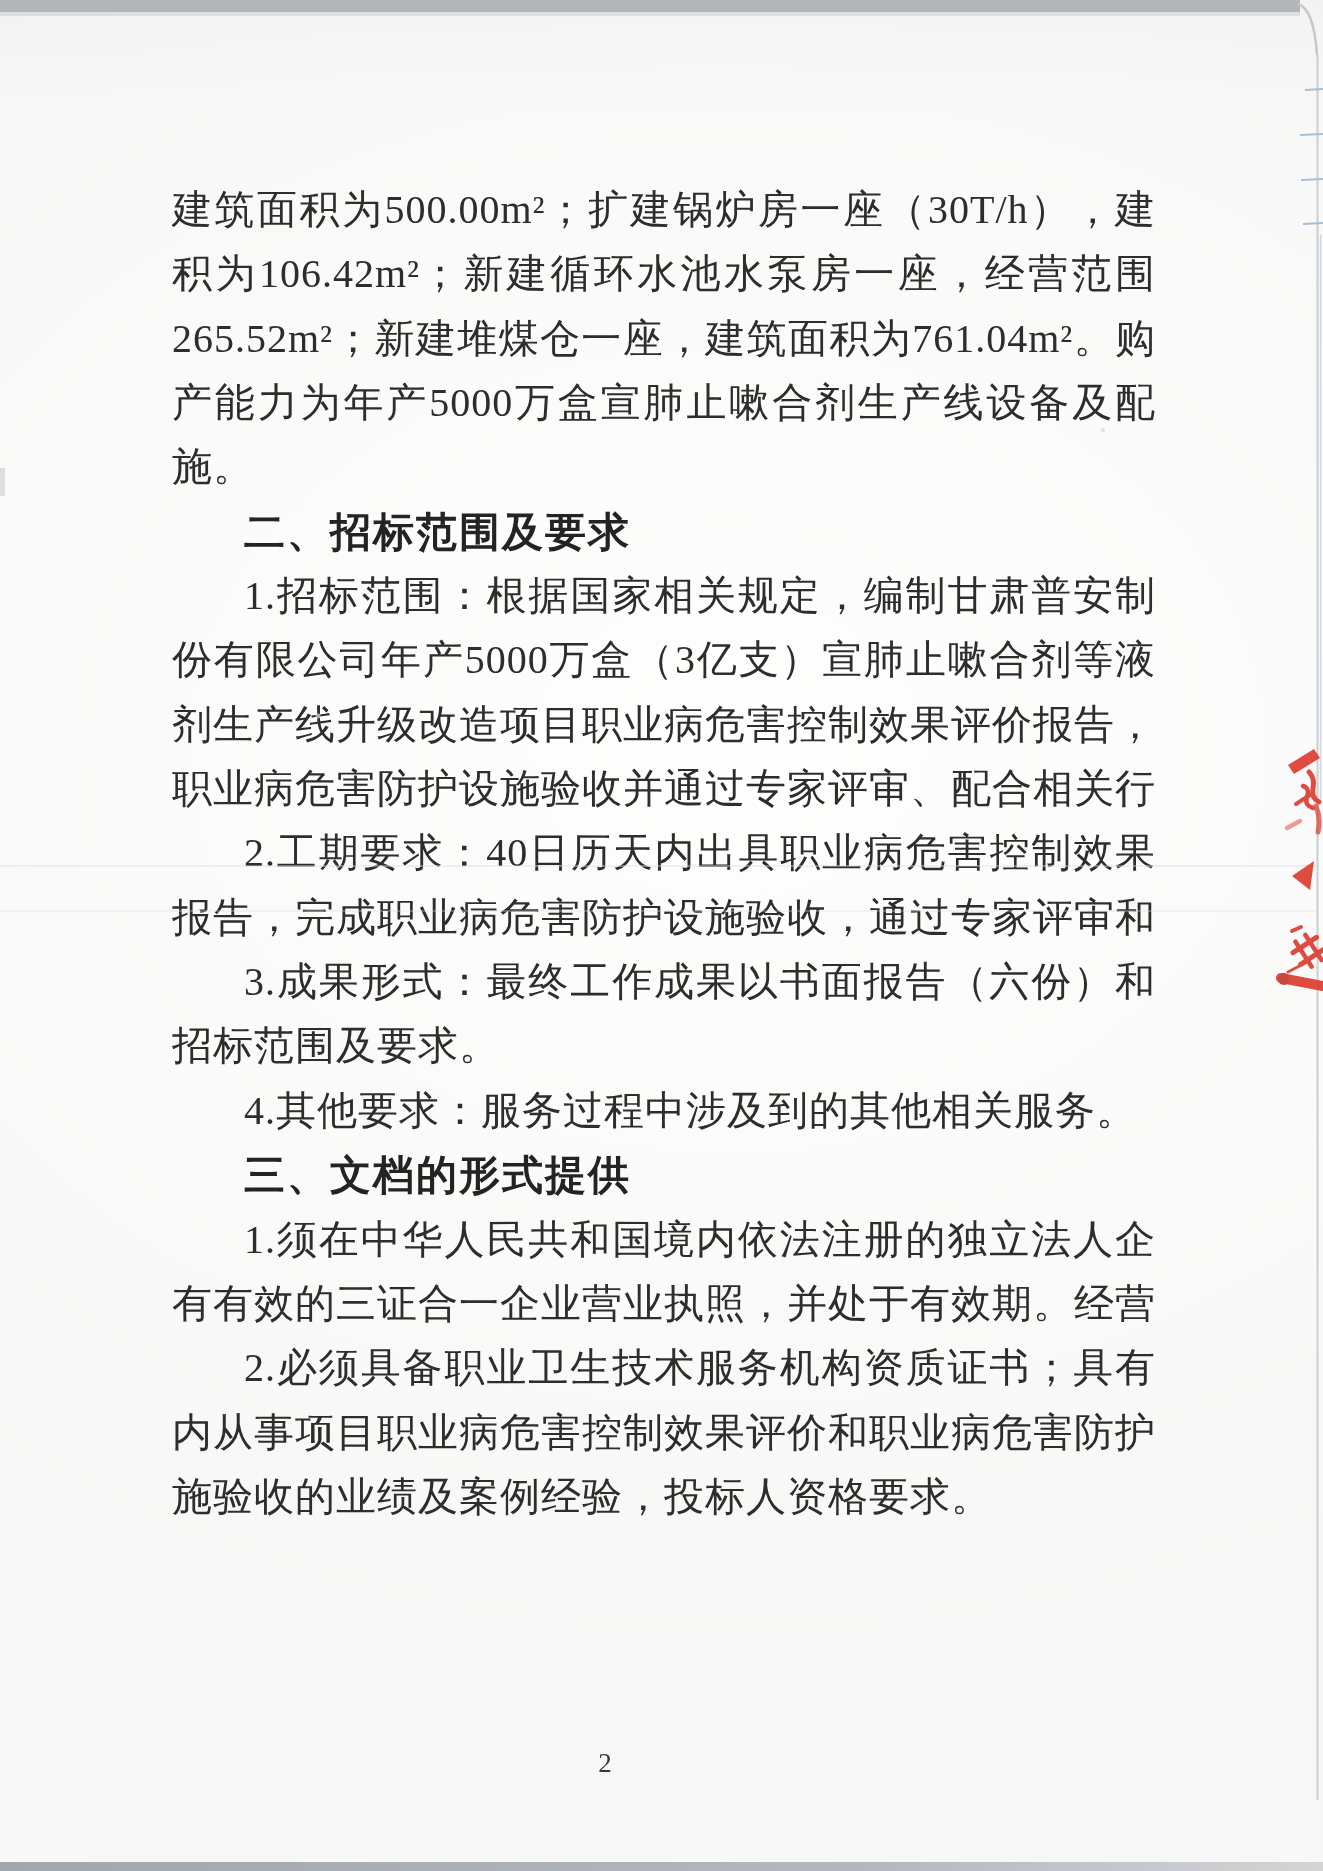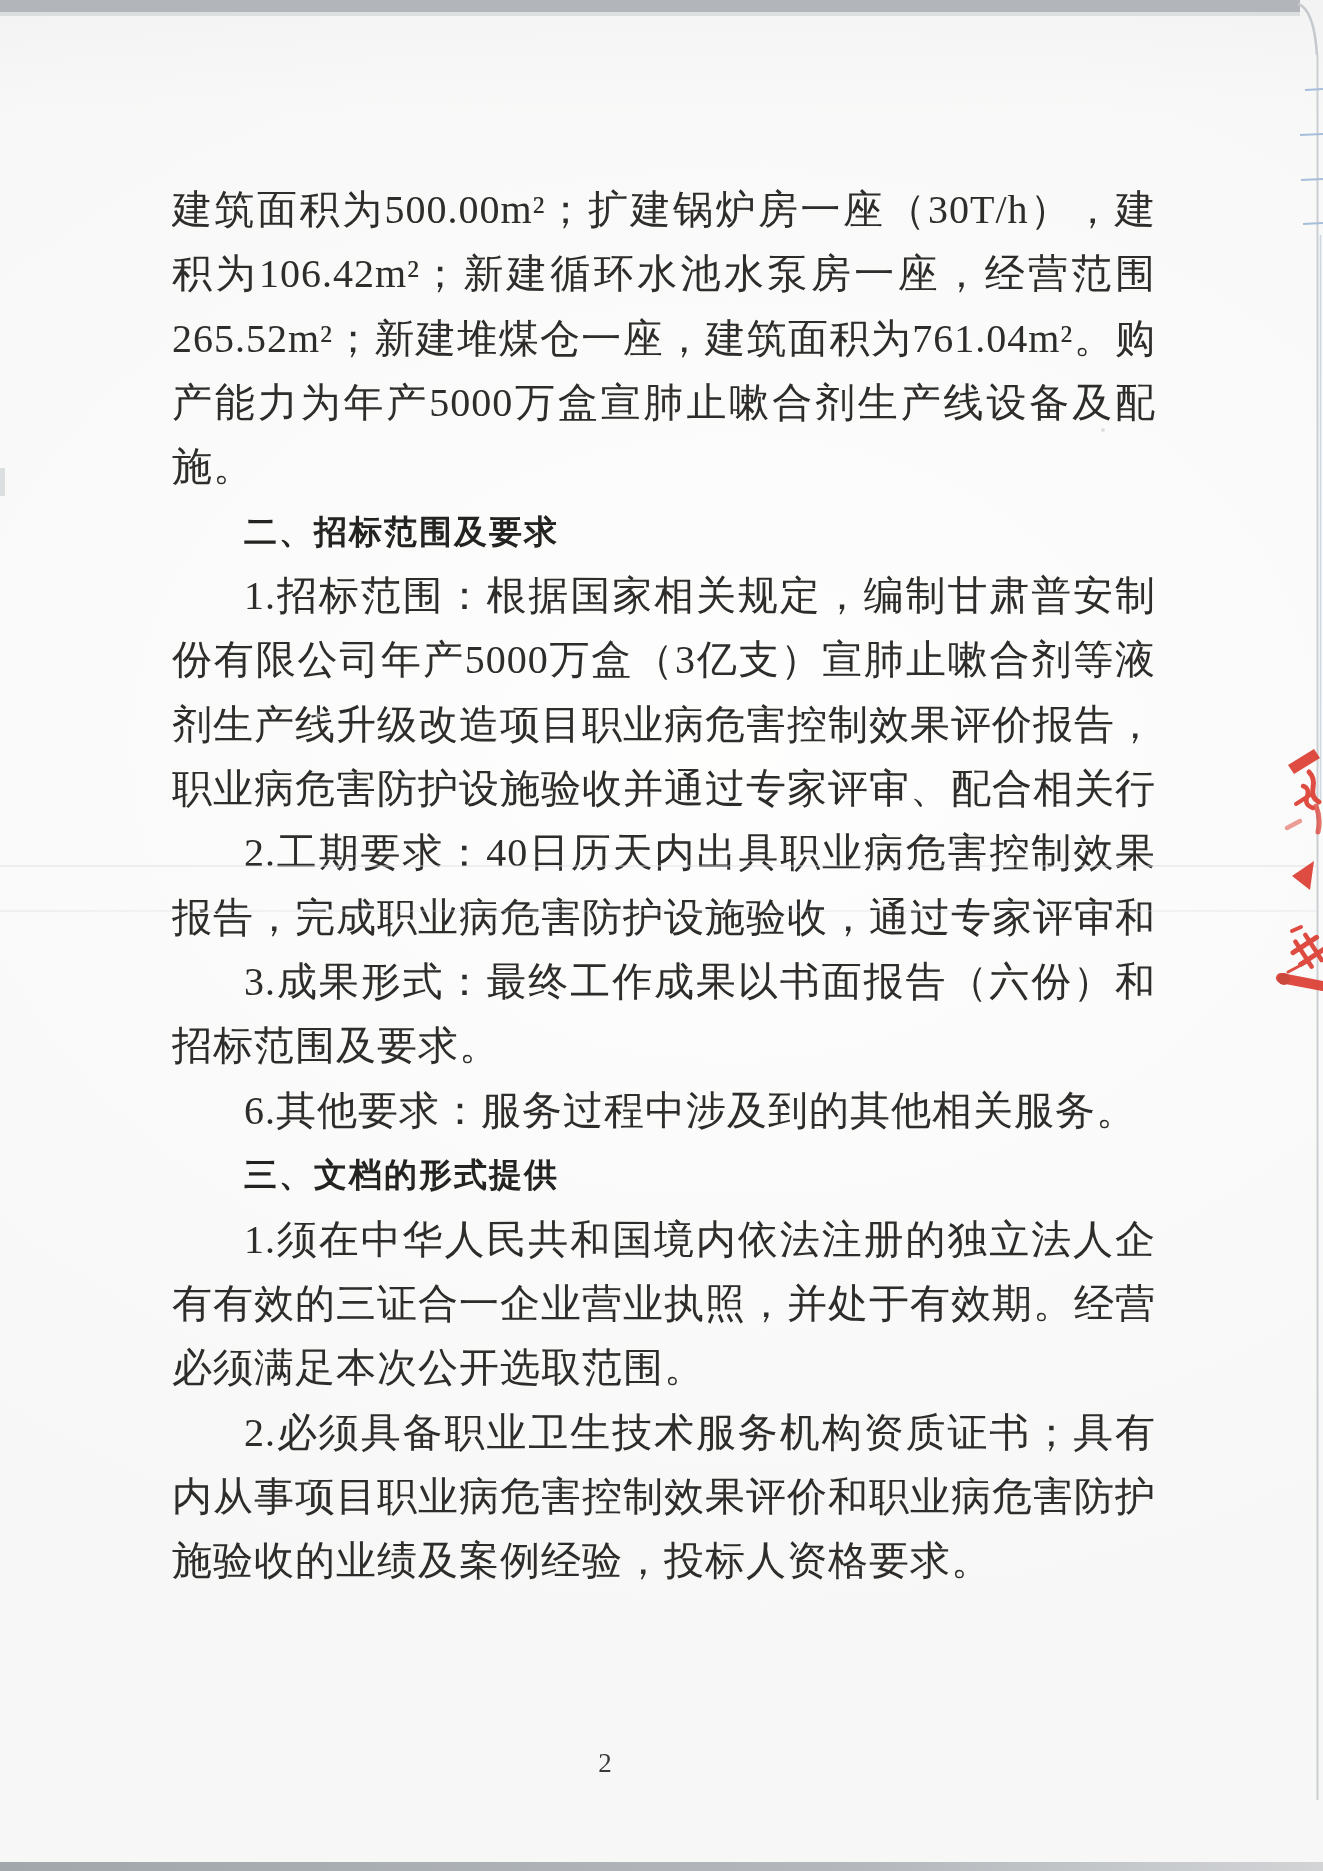--- a/index.html
+++ b/index.html
@@ -28,21 +28,21 @@
     white-space:normal;
   }
   .just{
     text-align:justify;
     text-align-last:justify;
     text-justify:inter-character;
   }
   .indent{ padding-left:72px; }
   .hd{
     font-family:"Liberation Sans","DejaVu Sans",sans-serif;
-    font-weight:700; font-size:33px; color:#232322;
+    font-weight:700; font-size:41px; color:#232322;
     letter-spacing:2px;
   }
   .page-number{
     position:absolute; top:1748px; left:0; width:1210px;
     text-align:center;
     font-size:27px; color:#3a3a3a;
   }
   .overlay{
     position:absolute; inset:0; pointer-events:none;
   }
@@ -77,31 +77,30 @@
       <div class="ln just indent">2.工期要求：40日历天内出具职业病危害控制效果评价</div>
       <div class="ln just">报告，完成职业病危害防护设施验收，通过专家评审和备案</div>
     </div>
 
     <div>
       <div class="ln just indent">3.成果形式：最终工作成果以书面报告（六份）和电子</div>
       <div class="ln">招标范围及要求。</div>
     </div>
 
     <div>
-      <div class="ln indent">6.其他要求：服务过程中涉及到的其他相关服务。</div>
+      <div class="ln indent">4.其他要求：服务过程中涉及到的其他相关服务。</div>
     </div>
 
     <div>
       <div class="ln hd indent">三、文档的形式提供</div>
     </div>
 
     <div>
       <div class="ln just indent">1.须在中华人民共和国境内依法注册的独立法人企业，</div>
       <div class="ln just">有有效的三证合一企业营业执照，并处于有效期。经营范围</div>
-      <div class="ln">必须满足本次公开选取范围。</div>
     </div>
 
     <div>
       <div class="ln just indent">2.必须具备职业卫生技术服务机构资质证书；具有三年</div>
       <div class="ln just">内从事项目职业病危害控制效果评价和职业病危害防护设</div>
       <div class="ln">施验收的业绩及案例经验，投标人资格要求。</div>
     </div>
   </div>
 
   <div class="page-number">2</div>

